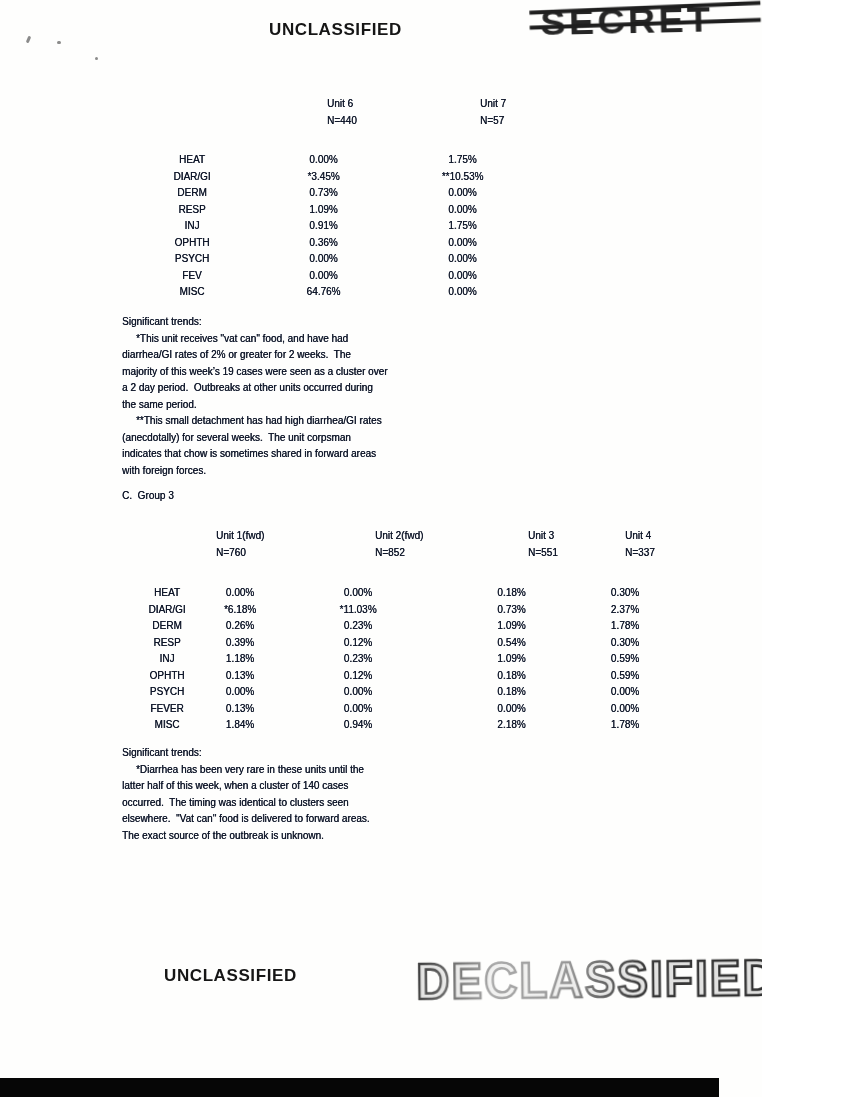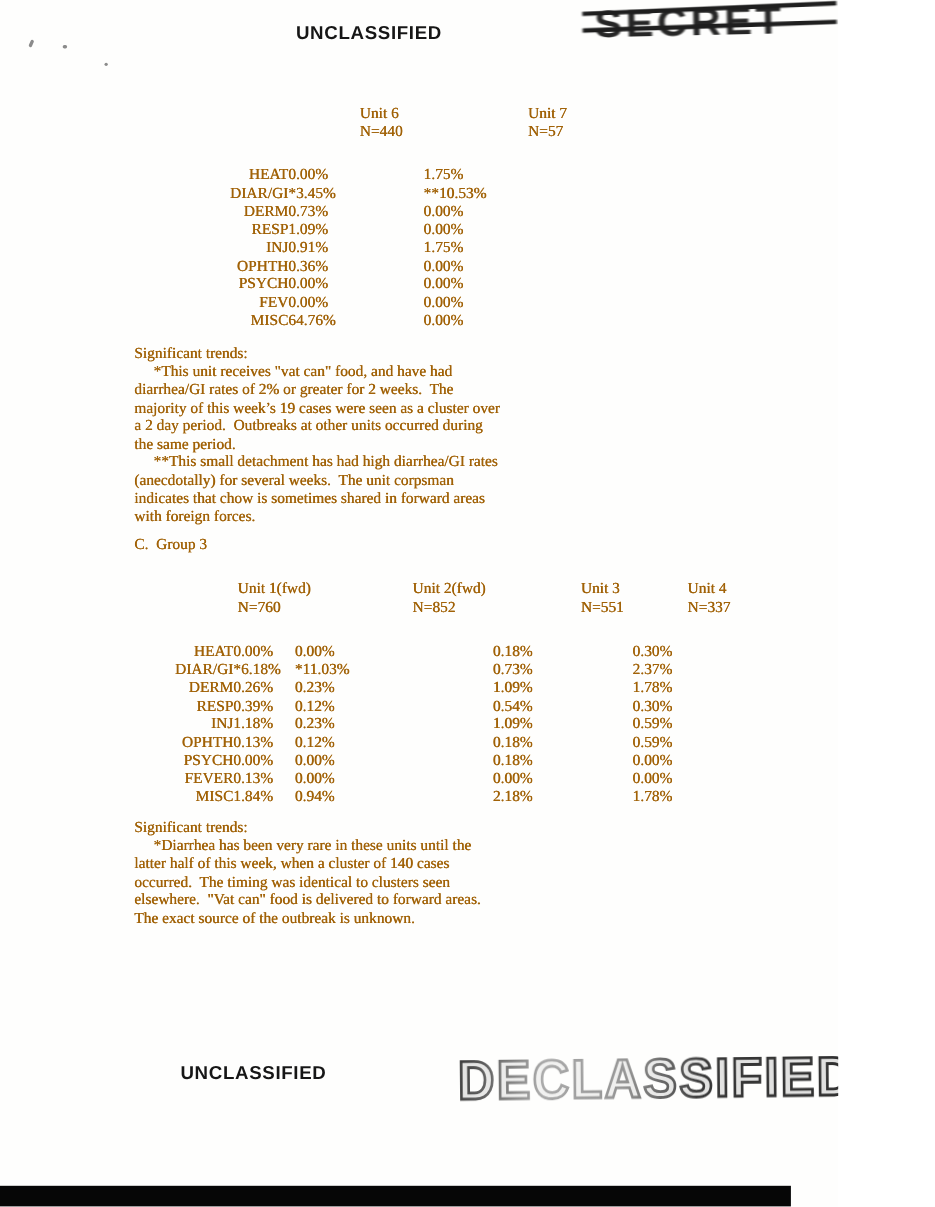--- a/index.html
+++ b/index.html
@@ -4,22 +4,22 @@
 <title>Scanned Document</title>
 <style>
   * { margin:0; padding:0; box-sizing:border-box; }
   html,body { background:#ffffff; }
   .page {
     position:relative; width:762px; height:1097px;
     background:#fefefdff; overflow:hidden;
     font-family:"Liberation Mono","DejaVu Sans Mono",monospace;
   }
   .mono {
-    font-family:Liberation Serif, serif;
-    font-size:14px; line-height:16.5px; color:#a16207;
+    font-family:Liberation Sans, sans-serif;
+    font-size:10px; line-height:16.5px; color:#0f172a;
     text-shadow:0.3px 0 0 currentColor;
   }
   .sans-head {
     font-family:"Liberation Sans","DejaVu Sans",sans-serif;
     font-weight:700; font-size:17px; letter-spacing:0.6px; color:#161616;
   }
   .block { position:absolute; white-space:pre; }
 
   #top-uncl     { left:269px; top:20px;  position:absolute; }
   #bottom-uncl  { left:164px; top:966px; position:absolute; }
@@ -61,22 +61,22 @@
   .th { position:absolute; top:0; white-space:nowrap; }
   #table1 .th1 { left:205px; }
   #table1 .th2 { left:358px; }
   #table2 .th1 { left:73px;margin-left:21px; }
   #table2 .th2 { left:253px; }
   #table2 .th3 { left:406px; }
   #table2 .th4 { left:503px; }
   .trow { display:grid; }
   #table1 .trow { grid-template-columns:140px 123px 155px; }
   #table2 .trow { grid-template-columns:90px 56px 180px 127px 100px; }
-  .tcell { text-align:left; white-space:nowrap; }
-  .tlabel { text-align:right; white-space:nowrap; }
+  .tcell { text-align:center; white-space:nowrap; }
+  .tlabel { text-align:center; white-space:nowrap; }
 
   
   .right-line { position:absolute; left:833px; top:57px; width:6px; height:1001px; background:#0a0a0a; }
   .bottom-bar { position:absolute; left:0; top:1078px; width:719px; height:19px; background:#060606; }
   .mark { position:absolute; background:#5a5a5a; opacity:0.7; border-radius:2px; }
   .mark1 { left:27px; top:36px; width:3px; height:7px; transform:rotate(24deg); }
   .mark2 { left:57px; top:41px; width:4px; height:3px; }
   .mark3 { left:95px; top:57px; width:3px; height:3px; border-radius:50%; }
 </style>
 </head>

